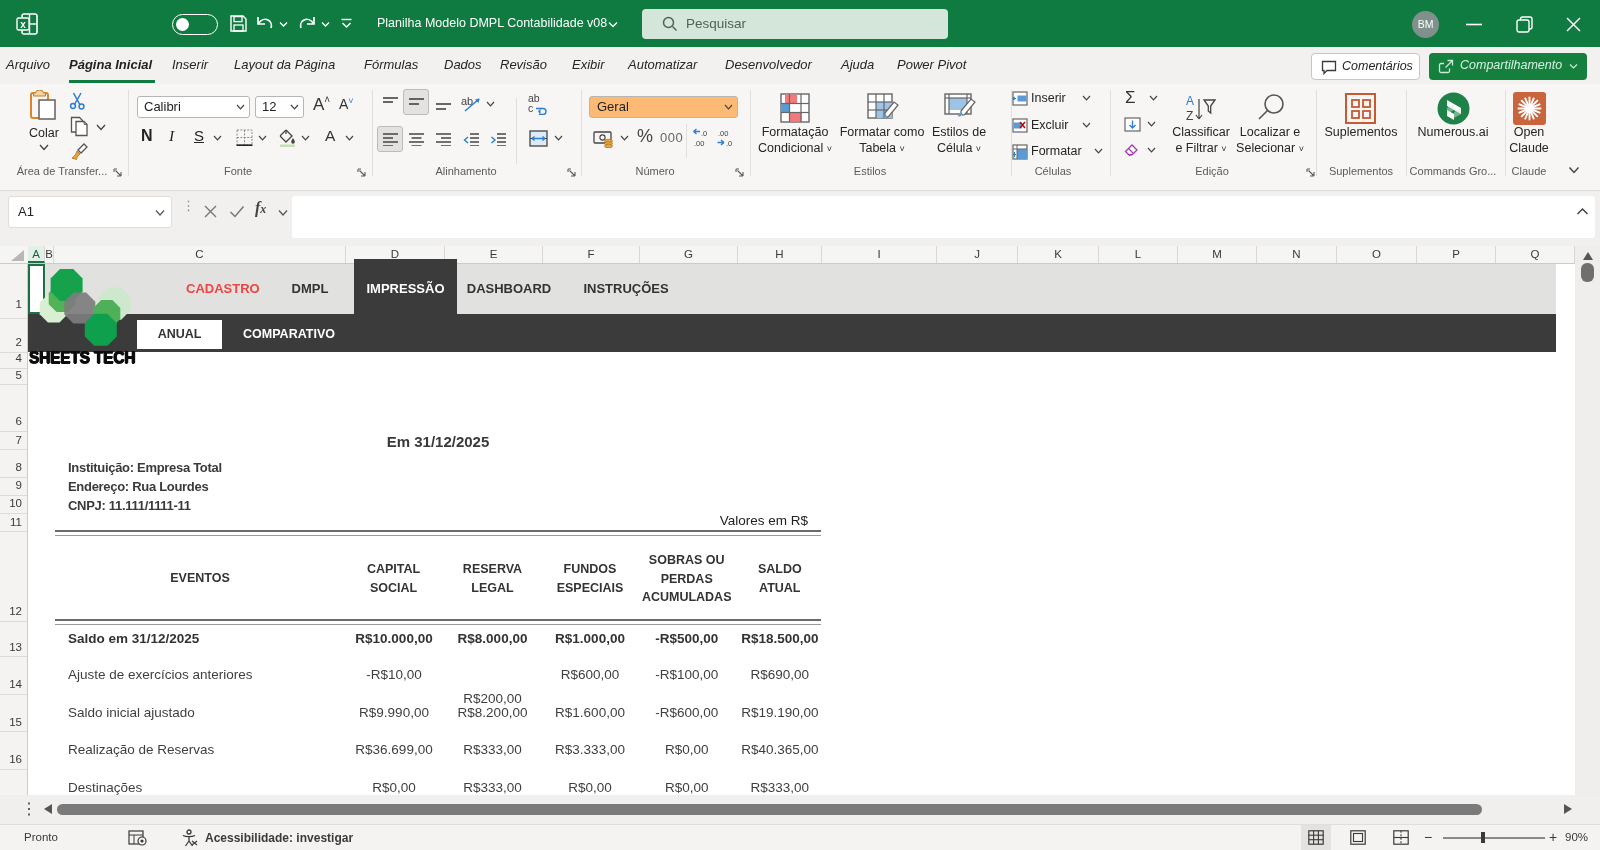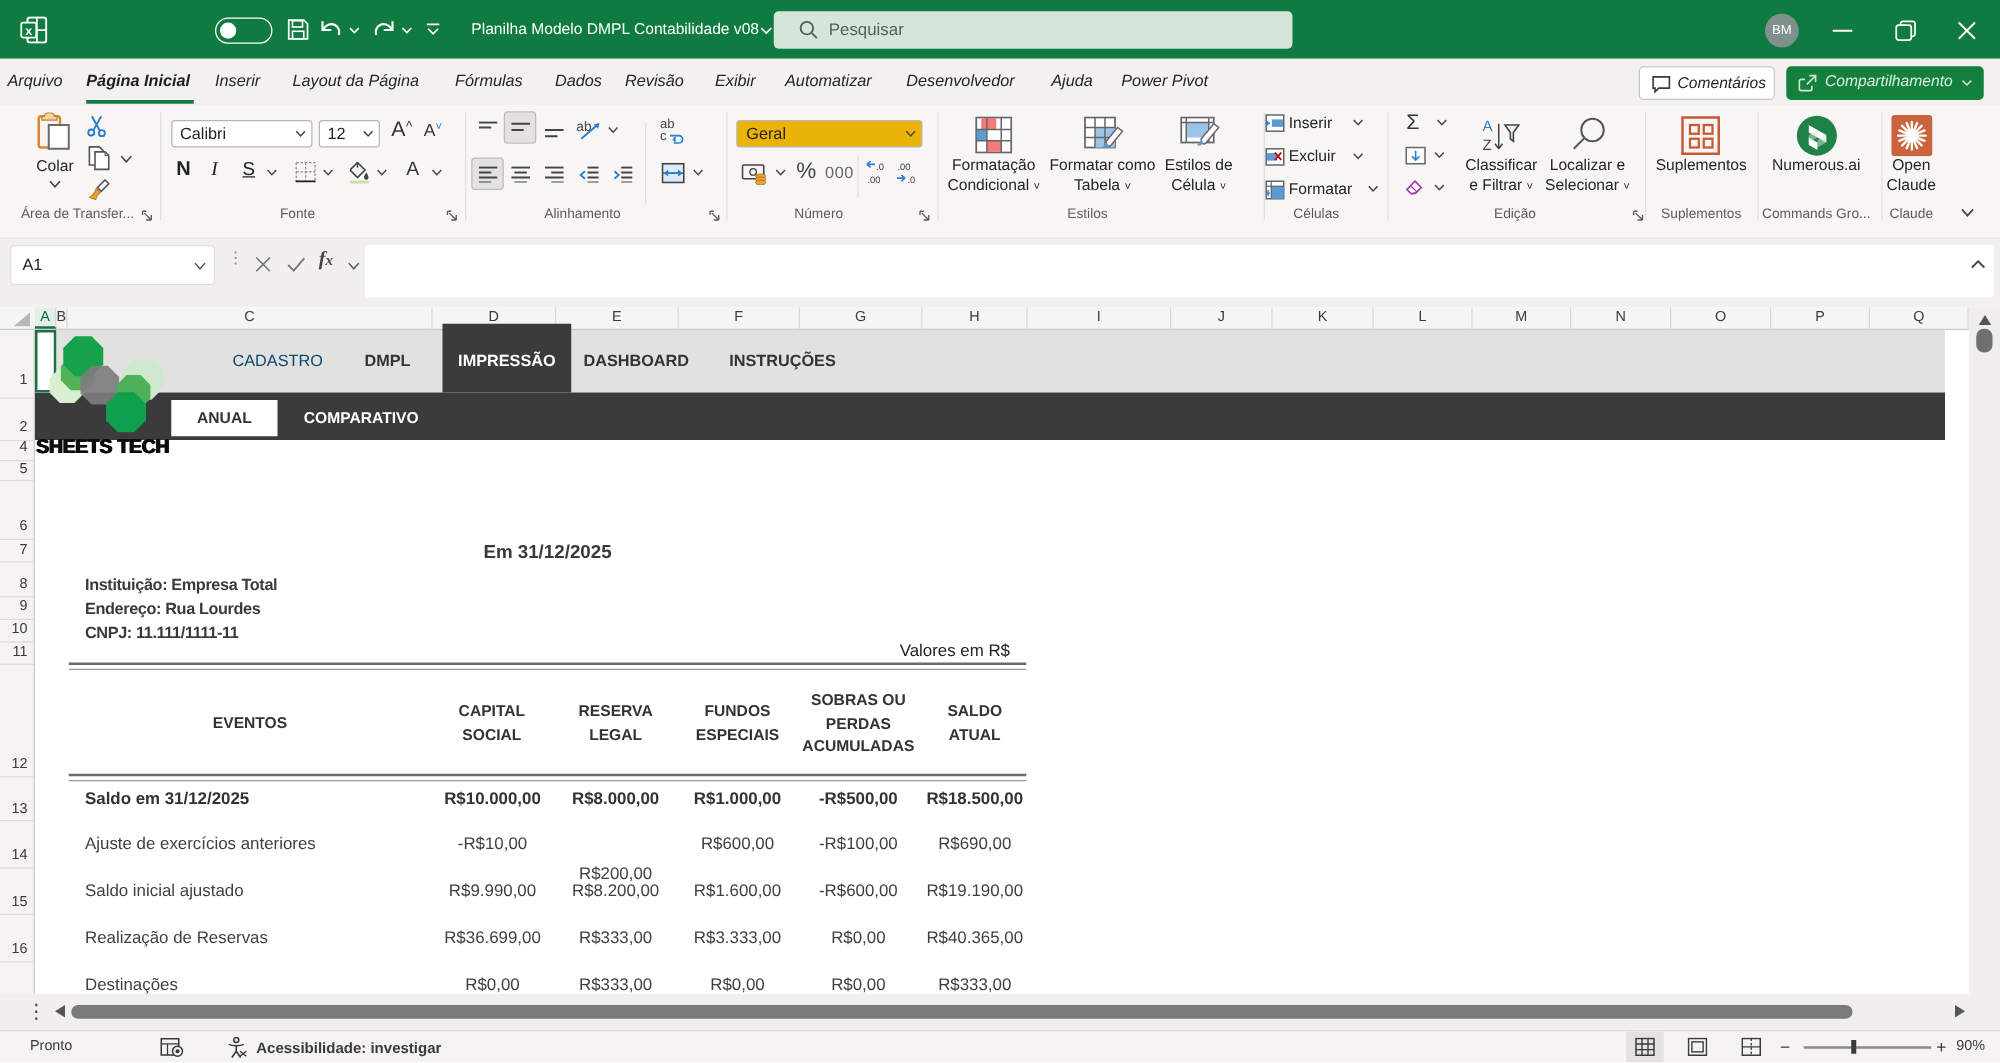--- a/index.html
+++ b/index.html
@@ -80,21 +80,21 @@
 
     <svg class="abs" style="left:340px;top:18px" width="13" height="11" viewBox="0 0 13 11">
       <line x1="1.5" y1="1.5" x2="11.5" y2="1.5" stroke="#fff" stroke-width="1.4"></line>
       <path d="M2.5 5 L6.5 9 L10.5 5" fill="none" stroke="#fff" stroke-width="1.4"></path>
     </svg>
     <div class="abs" style="left:377px;top:0;height:47px;line-height:46px;font-size:12.5px;color:#fff">Planilha Modelo DMPL Contabilidade v08</div>
     <svg class="abs" style="left:608px;top:21px" width="10" height="7" viewBox="0 0 10 7">
         <path d="M1 1.5 L5 5.5 L9 1.5" fill="none" stroke="#fff" stroke-width="1.3"></path>
       </svg>
 
-    <div class="abs" style="left:619px;top:9px;width:415px;height:30px;background:#D4E6DA;border-radius:4px">
+    <div class="abs" style="left:642px;top:9px;width:306px;height:30px;background:#D4E6DA;border-radius:4px">
       <svg class="abs" style="left:20px;top:7px" width="16" height="16" viewBox="0 0 16 16">
         <circle cx="6.5" cy="6.5" r="5" fill="none" stroke="#51605A" stroke-width="1.5"></circle>
         <line x1="10.5" y1="10.5" x2="14.5" y2="14.5" stroke="#51605A" stroke-width="1.5"></line>
       </svg>
       <div class="abs" style="left:44px;top:0;height:30px;line-height:29px;font-size:13.5px;color:#51605A">Pesquisar</div>
     </div>
 
     <div class="abs" style="left:1412px;top:11px;width:27px;height:27px;border-radius:50%;background:#80918D;text-align:center;line-height:27px;font-size:10.5px;color:#fff">BM</div>
 
     <svg class="abs" style="left:1466px;top:23px" width="16" height="3" viewBox="0 0 16 3">
@@ -302,21 +302,21 @@
     </svg>
     <svg class="chev" style="left:554px;top:135px" width="9" height="7" viewBox="0 0 9 7">
           <path d="M1 1 L4.5 4.8 L8 1" fill="none" stroke="#444" stroke-width="1.2"></path>
         </svg>
     <div class="glabel" style="left:466px">Alinhamento</div>
     <svg class="gexp" style="left:566px;top:167px" width="11" height="11" viewBox="0 0 11 11">
           <path d="M2 2 h3 M2 2 v3 M9 9 h-4 M9 9 v-4 M3.5 3.5 L9 9" stroke="#5C5B59" stroke-width="1.1" fill="none"></path>
         </svg>
     <div class="gdiv" style="left:581px"></div>
 
-    <div class="abs" style="left:589px;top:96px;width:149px;height:22px;background:#eab308;border:1px solid #B8B6B4;border-radius:3px">
+    <div class="abs" style="left:589px;top:96px;width:149px;height:22px;background:#fdba74;border:1px solid #B8B6B4;border-radius:3px">
       <div class="abs" style="left:7px;top:0;line-height:20px;font-size:13px;color:#222">Geral</div>
       <svg class="chev" style="left:134px;top:7px" width="9" height="7" viewBox="0 0 9 7">
             <path d="M1 1 L4.5 4.8 L8 1" fill="none" stroke="#444" stroke-width="1.2"></path>
           </svg>
     </div>
 
     <svg class="abs" style="left:593px;top:130px" width="22" height="18" viewBox="0 0 22 18">
       <rect x="1" y="2" width="17" height="11" rx="1" fill="none" stroke="#444" stroke-width="1.3"></rect>
       <circle cx="9.5" cy="7.5" r="2.6" fill="none" stroke="#444" stroke-width="1.1"></circle>
       <ellipse cx="15.5" cy="11" rx="4" ry="1.8" fill="#E8A33D" stroke="#B37A20" stroke-width="0.8"></ellipse>
@@ -575,21 +575,21 @@
     <div class="rownum" style="top:450px">15</div>
     <div class="rownum" style="top:487px">16</div>
   </div>
   <div id="sheet">
 
     <div class="abs" style="left:16px;top:0;width:1512px;height:49.5px;background:#E1E1E0"></div>
     <div class="abs" style="left:0;top:49.5px;width:1528px;height:38.5px;background:#3B3B3B"></div>
 
     <div class="abs" style="left:0;top:0;width:17px;height:50px;background:#fff;border:2px solid #1E7145"></div>
 
-    <div class="abs" style="left:158px;top:17px;width:62px;text-align:center;transform:translateX(-50%);font-weight:normal;font-size:13px;color:#0c4a6e;white-space:nowrap;left:189px">CADASTRO</div>
+    <div class="abs" style="left:158px;top:17px;width:62px;text-align:center;transform:translateX(-50%);font-weight:bold;font-size:13px;color:#ef4444;white-space:nowrap;left:189px">CADASTRO</div>
     <div class="abs" style="left:282px;top:17px;transform:translateX(-50%);font-weight:bold;font-size:13px;color:#333">DMPL</div>
     <div class="abs" style="left:326px;top:-5px;width:103px;height:54.5px;background:#3B3B3B"></div>
     <div class="abs" style="left:377.5px;top:17px;transform:translateX(-50%);font-weight:bold;font-size:13px;color:#fff">IMPRESSÃO</div>
     <div class="abs" style="left:481px;top:17px;transform:translateX(-50%);font-weight:bold;font-size:13px;color:#333">DASHBOARD</div>
     <div class="abs" style="left:598px;top:17px;transform:translateX(-50%);font-weight:bold;font-size:13px;color:#333">INSTRUÇÕES</div>
 
     <div class="abs" style="left:109px;top:56px;width:85px;height:29px;background:#fff"></div>
     <div class="abs" style="left:151.5px;top:63px;transform:translateX(-50%);font-weight:bold;font-size:12.5px;color:#333">ANUAL</div>
     <div class="abs" style="left:261px;top:63px;transform:translateX(-50%);font-weight:bold;font-size:12.5px;color:#fff">COMPARATIVO</div>
 

